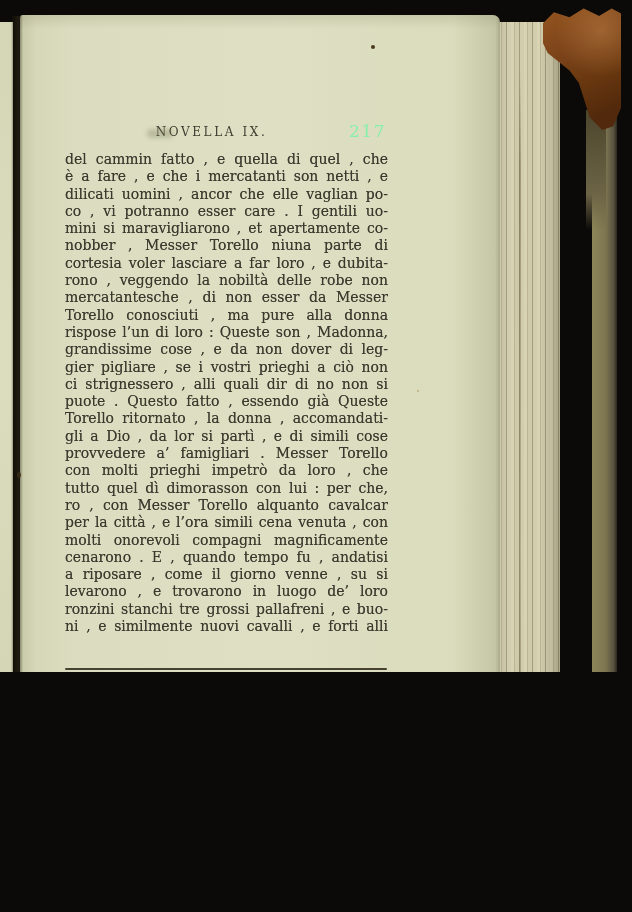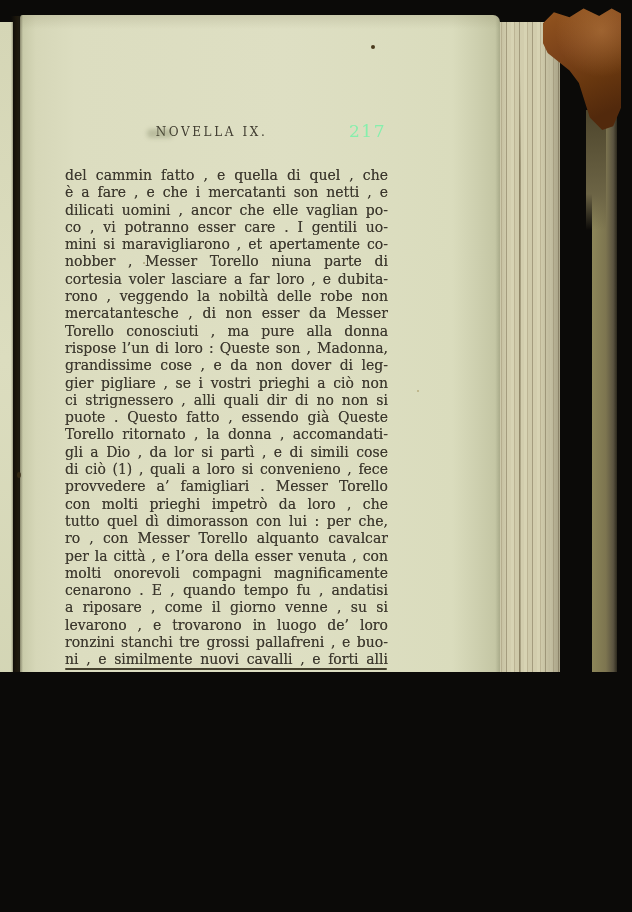--- a/index.html
+++ b/index.html
@@ -79,21 +79,21 @@
   
   .content{position:absolute;left:65px;top:125px;width:323px;z-index:5;color:#3c382e;}
   .header-row{position:relative;height:22px;}
   .running-title{
     display:block;text-align:center;font-size:12px;letter-spacing:2.6px;
     font-variant:small-caps;color:#413d31;padding-right:30px;
   }
   .page-number{
     position:absolute;right:2px;top:-4px;font-size:17px;letter-spacing:1.5px;color:#86efac;
   }
-  .body-text{margin-top:20px;}
+  .body-text{margin-top:4px;}
   .text-line{
     font-size:14px;line-height:17.3px;height:17.3px;overflow:hidden;
     text-align:justify;text-align-last:justify;white-space:normal;
     text-shadow:0 0 .5px rgba(60,54,42,.65);
   }
   .footnote-rule{
     position:absolute;left:65px;top:668px;width:322px;height:2px;
     background:#46422f;border-radius:1px;z-index:5;
   }
   .footnote{
@@ -149,26 +149,25 @@
         <div class="text-line">rono , veggendo la nobiltà delle robe non</div>
         <div class="text-line">mercatantesche , di non esser da Messer</div>
         <div class="text-line">Torello conosciuti , ma pure alla donna</div>
         <div class="text-line">rispose l’un di loro : Queste son , Madonna,</div>
         <div class="text-line">grandissime cose , e da non dover di leg-</div>
         <div class="text-line">gier pigliare , se i vostri prieghi a ciò non</div>
         <div class="text-line">ci strignessero , alli quali dir di no non si</div>
         <div class="text-line">puote . Questo fatto , essendo già Queste</div>
         <div class="text-line">Torello ritornato , la donna , accomandati-</div>
         <div class="text-line">gli a Dio , da lor si partì , e di simili cose</div>
-        <div class="text-line">di ciò (1) , quali a loro si convenieno , fece</div>
         <div class="text-line">provvedere a’ famigliari . Messer Torello</div>
         <div class="text-line">con molti prieghi impetrò da loro , che</div>
         <div class="text-line">tutto quel dì dimorasson con lui : per che,</div>
         <div class="text-line">ro , con Messer Torello alquanto cavalcar</div>
-        <div class="text-line">per la città , e l’ora della esser venuta , con</div>
+        <div class="text-line">per la città , e l’ora simili cena venuta , con</div>
         <div class="text-line">molti onorevoli compagni magnificamente</div>
         <div class="text-line">cenarono . E , quando tempo fu , andatisi</div>
         <div class="text-line">a riposare , come il giorno venne , su si</div>
         <div class="text-line">levarono , e trovarono in luogo de’ loro</div>
         <div class="text-line">ronzini stanchi tre grossi pallafreni , e buo-</div>
         <div class="text-line">ni , e similmente nuovi cavalli , e forti alli</div>
       </div>
   </div>
 
   <div class="footnote-rule"></div>

